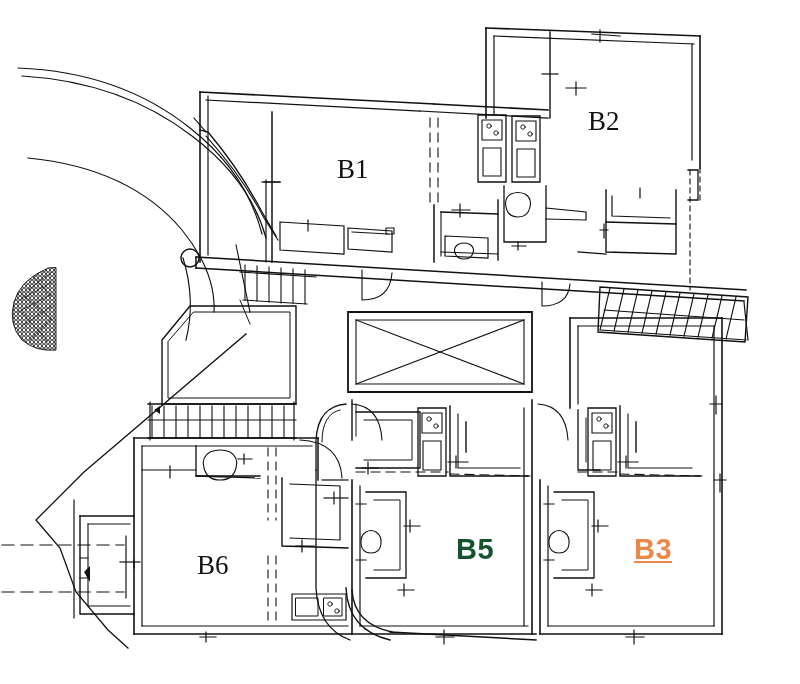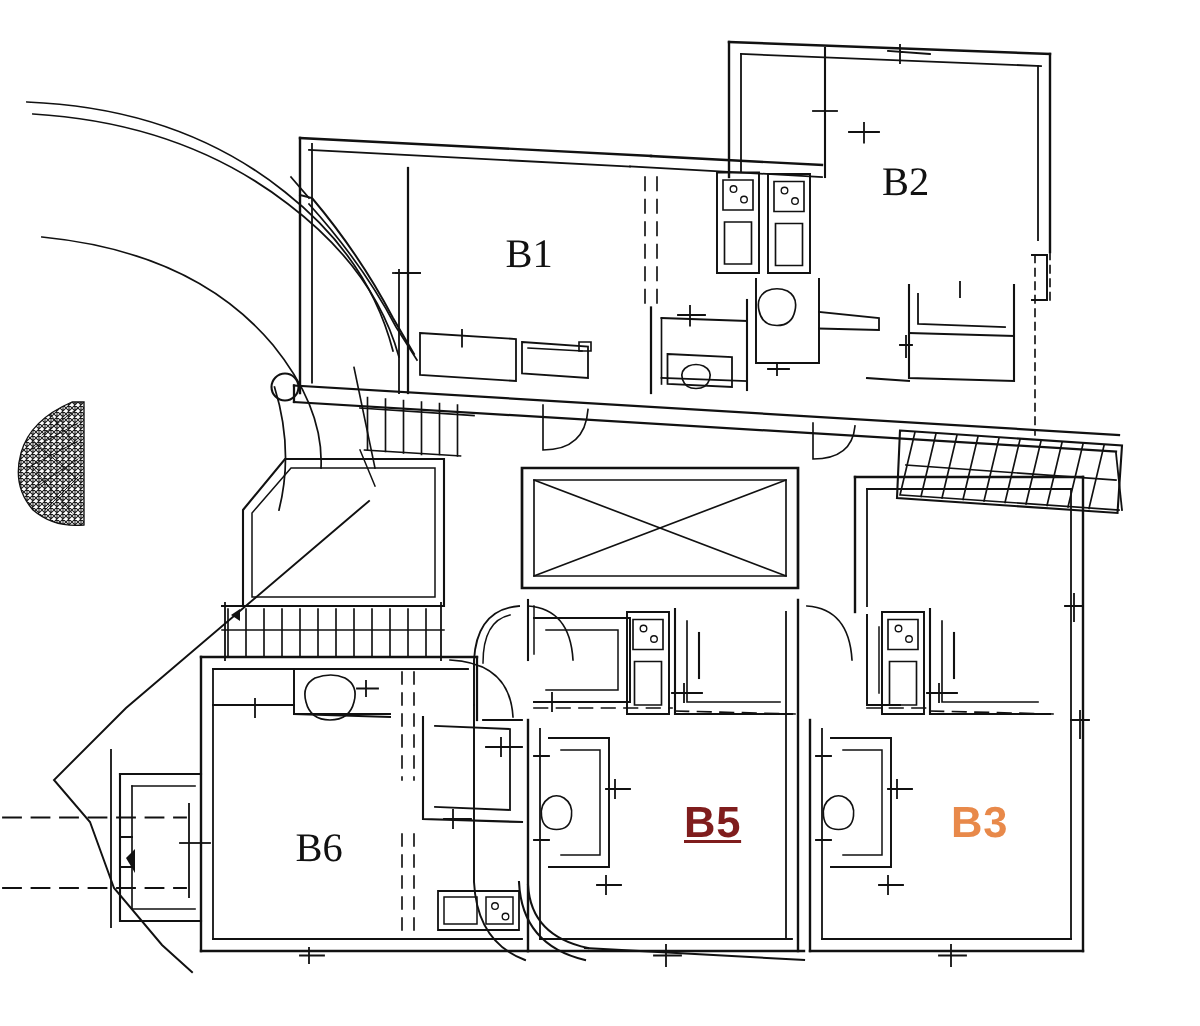--- a/index.html
+++ b/index.html
@@ -375,17 +375,17 @@
 
     </g>
   </svg>
 
   <div class="room-label label-serif" style="left:337px; top:156px;">B1</div>
 
   <div class="room-label label-serif" style="left:588px; top:108px;">B2</div>
 
   <div class="room-label label-serif" style="left:197px; top:529px;margin-top:23px;">B6</div>
 
-  <div class="room-label label-sans" style="left:456px; top:535px; color:#7f1d1d;text-decoration:underline;">B5</div>
-
-  <div class="room-label label-sans" style="left:634px; top:535px; color:#E8894A;">B3</div>
+  <div class="room-label label-sans" style="left:456px; top:535px; color:#14532d;">B5</div>
+
+  <div class="room-label label-sans" style="left:634px; top:535px; color:#E8894A;text-decoration:underline;">B3</div>
 
 </div>
 
 </body></html>

